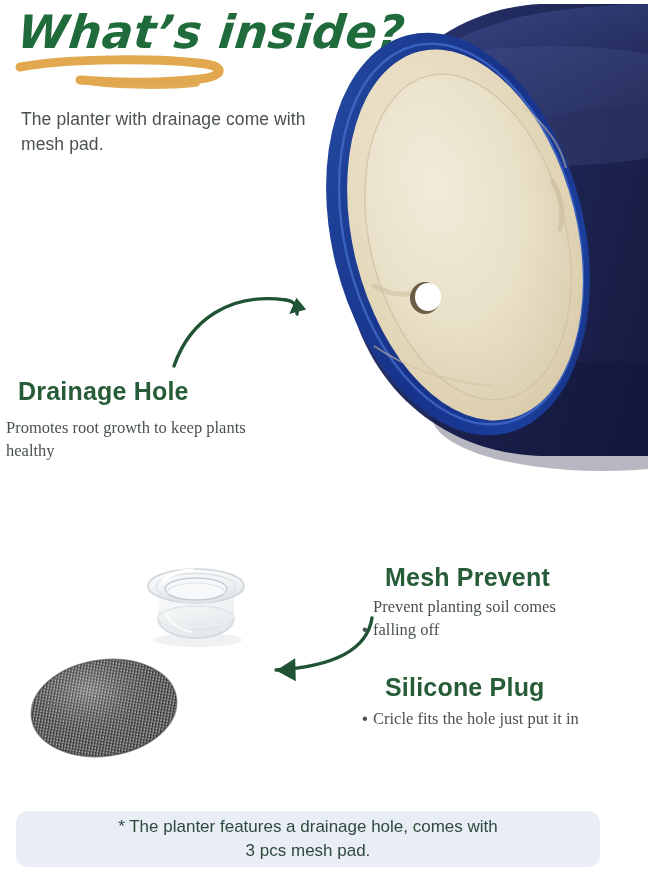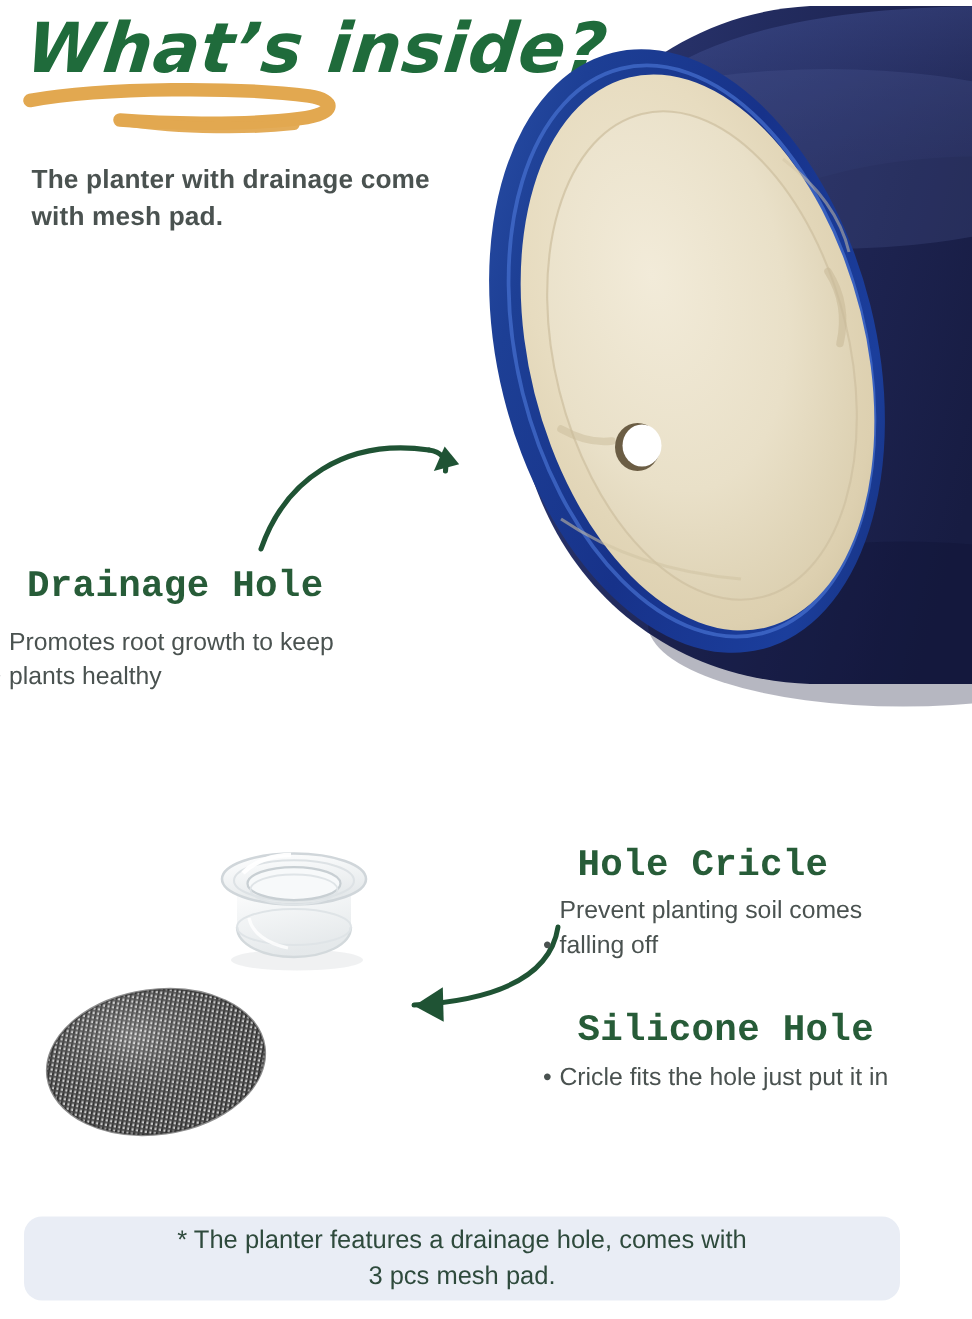--- a/index.html
+++ b/index.html
@@ -26,41 +26,40 @@
     transform:skewX(-6deg);
   }
   .title-swoosh{position:absolute;left:-8px;top:50px;width:230px;height:38px;}
 
   
   .lead{
     position:absolute;left:21px;top:107px;width:290px;
     font-size:17.5px;line-height:25px;
     color:#4a5250;
     letter-spacing:.1px;
-    font-weight:bold;
   }
 
   
   .planter-wrap{position:absolute;left:222px;top:-14px;width:440px;height:520px;}
 
   
   .feat-head{
     position:absolute;
     font-size:25px;line-height:30px;font-weight:700;
-    color:#275c38;letter-spacing:.2px;white-space:nowrap;font-family:Liberation Mono, monospace;
+    color:#275c38;letter-spacing:.2px;white-space:nowrap;
   }
   .feat-body{
     position:absolute;
     font-size:16.5px;line-height:22.5px;
     color:#4a5250;
   }
   .feat-body .bullet{
     display:inline-block;width:11px;margin-left:-11px;
   }
-  .feat-body .btxt{display:inline-block;}
+  .feat-body .btxt{display:inline-block;font-family:Liberation Serif, serif;}
 
   .f-drain-h{left:18px;top:376px;}
   .f-drain-b{left:6px;top:417px;width:250px;}
 
   .f-mesh-h{left:385px;top:562px;}
   .f-mesh-b{left:373px;top:596px;width:230px;}
 
   .f-plug-h{left:385px;top:672px;}
   .f-plug-b{left:373px;top:707px;width:250px;}
 
@@ -233,26 +232,26 @@
       </g>
       <ellipse cx="78" cy="54" rx="73" ry="48" transform="rotate(-8 78 54)" fill="none" stroke="#2b2b2b" stroke-width="1.6" opacity="0.55"></ellipse>
     </svg>
   </div>
 
   <svg class="arrow-parts" viewBox="0 0 128 80" xmlns="http://www.w3.org/2000/svg">
     <path d="M120,8 C116,34 92,56 24,60" fill="none" stroke="#1f5334" stroke-width="3.3" stroke-linecap="round"></path>
     <path d="M24,60 L44,49 L43,72 Z" fill="#1f5334" transform="rotate(-4 32 60)"></path>
   </svg>
 
-  <div class="feat-head f-mesh-h">Hole Cricle</div>
+  <div class="feat-head f-mesh-h">Mesh Prevent</div>
   <div class="feat-body f-mesh-b">
     <span class="bullet">•</span><span class="btxt">Prevent planting soil comes falling off</span>
   </div>
 
-  <div class="feat-head f-plug-h">Silicone Hole</div>
+  <div class="feat-head f-plug-h">Silicone Plug</div>
   <div class="feat-body f-plug-b">
     <span class="bullet">•</span><span class="btxt">Cricle fits the hole just put it in</span>
   </div>
 
   <div class="note">
     <div class="note-text">
       <span>* The planter features a drainage hole, comes with</span><br>
       <span>3 pcs mesh pad.</span>
     </div>
   </div>

